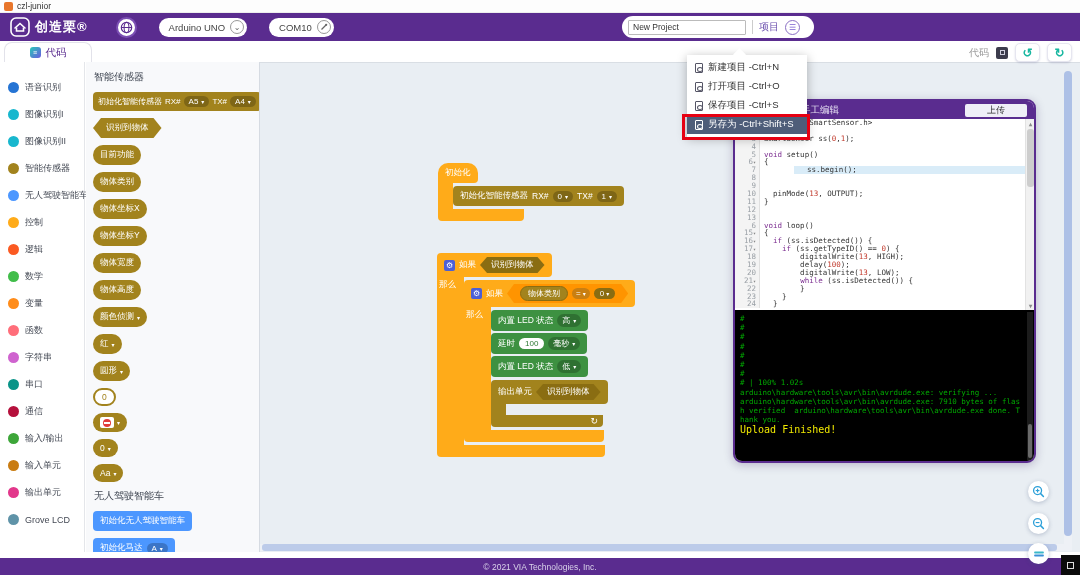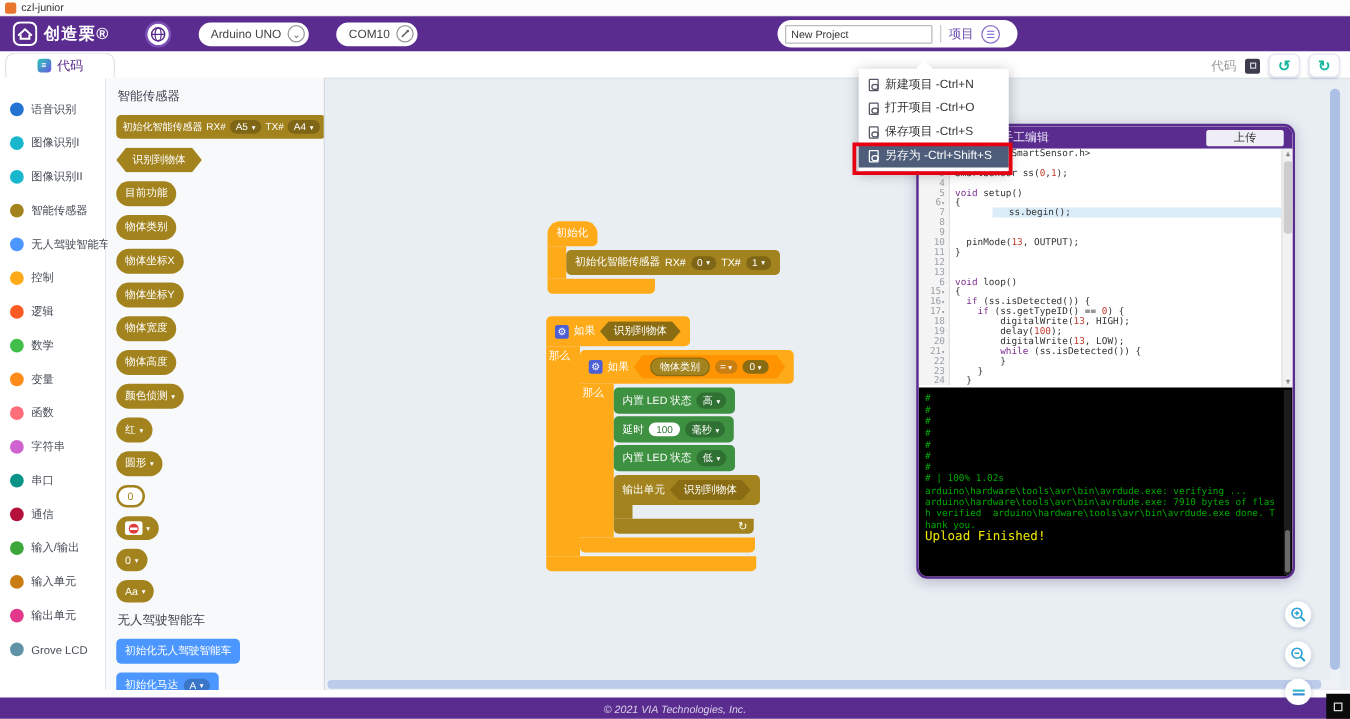--- a/index.html
+++ b/index.html
@@ -119,21 +119,21 @@
   .mitem.hl { background:#4e5d79; color:#fff; }
   .mitem.hl .fico, .mitem.hl .fico::after { border-color:#fff; }
   .redbox { position:absolute; left:-5px; top:59px; width:128px; height:26px; border:3px solid #e60012; z-index:55; pointer-events:none;}
 
   
   .float-btn { position:absolute; width:21px; height:21px; background:#fff; border-radius:50%; box-shadow:0 1px 4px rgba(60,80,120,.3); display:flex; align-items:center; justify-content:center; z-index:12; cursor:pointer;}
   .vscroll { position:absolute; right:8px; top:8px; width:8px; height:478px; background:#eef1f6; border-radius:4px; z-index:11;}
   .vscroll .thumb { position:absolute; left:0; top:0; width:8px; height:465px; background:#adc0e6; border-radius:4px;}
   .hscroll { position:absolute; left:0px; top:481px; width:812px; height:7px; background:#eef1f6; z-index:11;}
   .hscroll .thumb { position:absolute; left:2px; top:0; width:795px; height:7px; background:#bcCBe9; background:#bccbe9; border-radius:3px;}
-  .footer { position:absolute; left:0; top:558px; width:1080px; height:17px; background:#5a2c8f; display:flex; align-items:center; justify-content:center; z-index:6;font-style:italic;}
+  .footer { position:absolute; left:0; top:558px; width:1080px; height:17px; background:#5a2c8f; display:flex; align-items:center; justify-content:center; z-index:6;}
   .footer span { color:#d9d2ea; font-size:8.5px; }
   .corner { position:absolute; left:1061px; top:555px; width:19px; height:20px; background:#0b0b0b; z-index:20; display:flex; align-items:center; justify-content:center;}
   .corner i { display:block; width:7px; height:7px; border:1px solid #ddd; }
 </style>
 </head>
 <body>
 
 <div class="titlebar">
   <span class="app-ico"></span>
   <span class="ttl">czl-junior</span>
@@ -339,21 +339,21 @@
           <span>初始化马达</span>
           <span class="dd">A</span>
         </span>
 
     </div>
 
   </div>
 
   <div class="canvas">
 
-    <div class="cblk" style="left:178px; top:114px;">
+    <div class="cblk" style="left:178px; top:100px;">
       <div class="crow hat org">
           <span>初始化</span>
         </div>
       <div class="cbody">
         <div class="cspine org"></div>
         <div class="ccontent">
           <div class="inline-blk olv">
             <span>初始化智能传感器</span>
               <span>RX#</span>
             <span class="dd">0</span>

